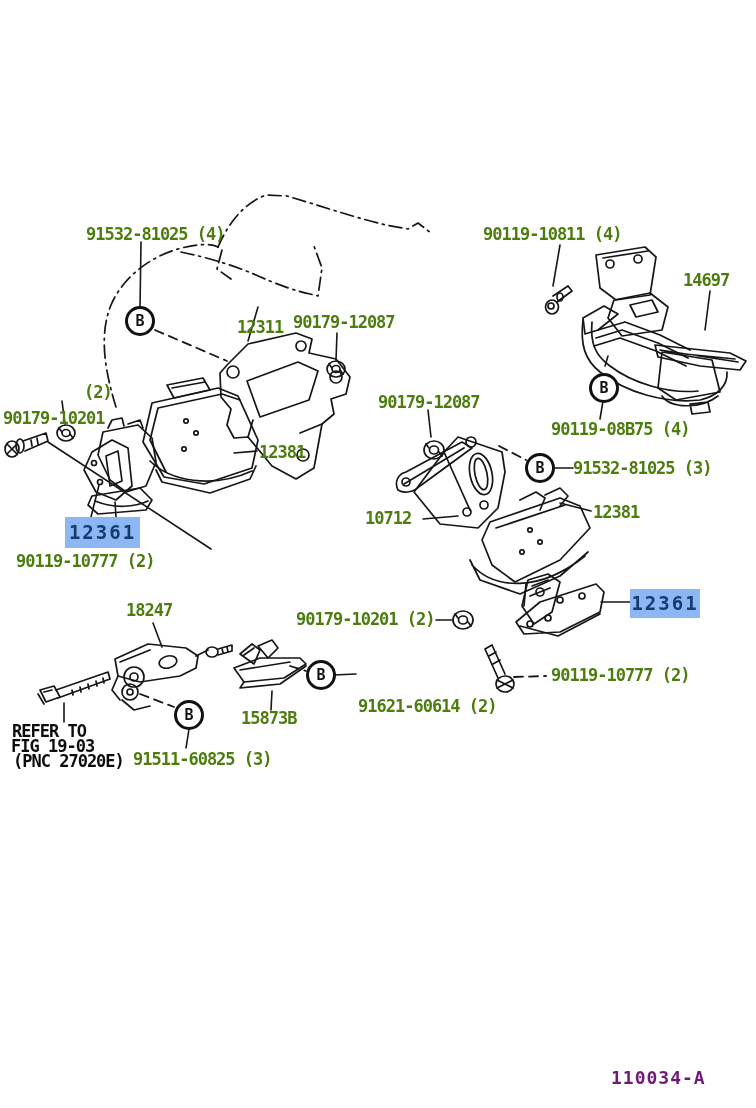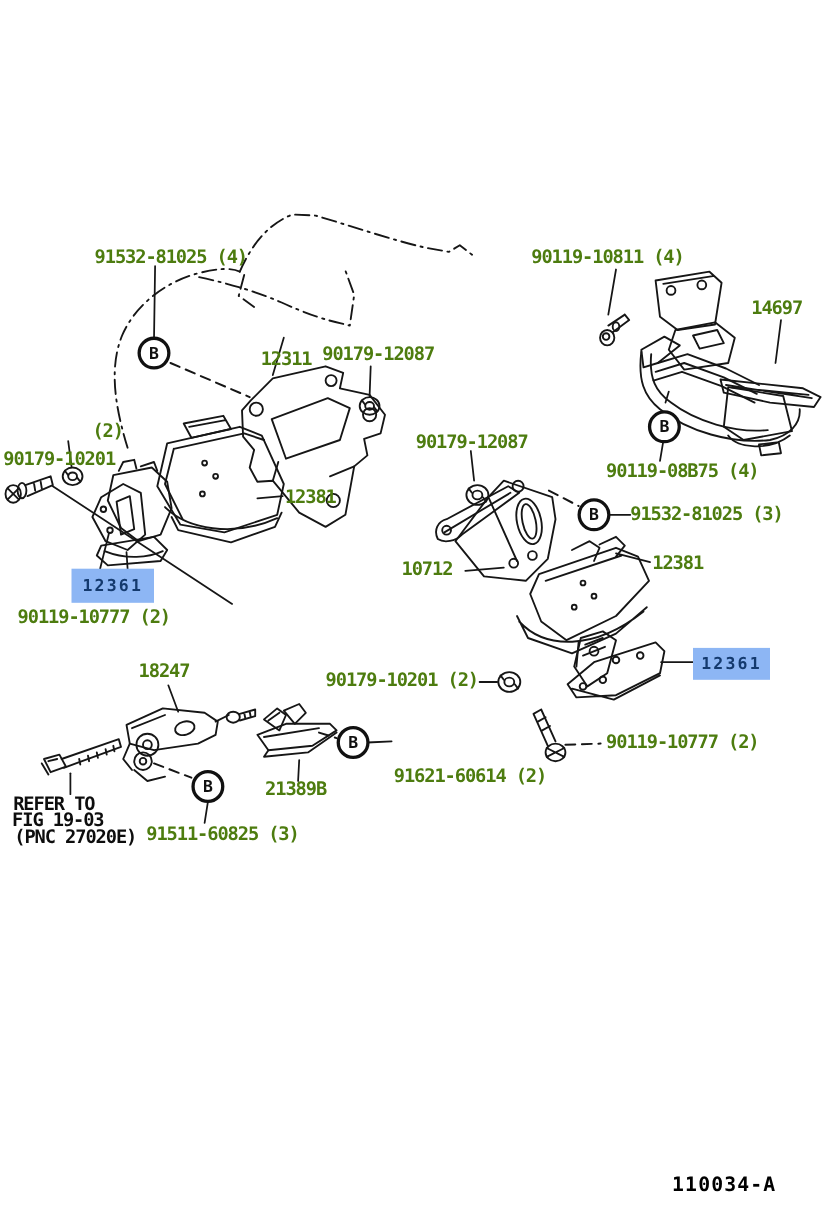--- a/index.html
+++ b/index.html
@@ -18,26 +18,26 @@
     position:absolute;font-weight:bold;font-size:17px;line-height:1;
     letter-spacing:-1px;color:#0d0d0d;white-space:nowrap;
   }
   .callout{
     position:absolute;width:24px;height:24px;border:3px solid #111111;border-radius:50%;
     background:#ffffff;display:flex;align-items:center;justify-content:center;
     font-size:15px;font-weight:bold;color:#111;transform:translate(-50%,-50%);
   }
   .hl{
     position:absolute;background:var(--highlight_bg,#8db6f4);color:var(--highlight_text,#143a6e);
-    font-weight:bold;font-size:15px;letter-spacing:2px;line-height:1;
+    font-weight:bold;font-size:19px;letter-spacing:2px;line-height:1;
     display:flex;align-items:center;justify-content:center;
   }
   .figcode{
     position:absolute;font-weight:bold;font-size:18px;letter-spacing:1px;
-    color:#000000;white-space:nowrap;
+    color:#701a75;white-space:nowrap;
   }
 </style>
 </head>
 <body>
 
 <div class="stage">
 
   <svg class="art" width="756" height="1108" viewBox="0 0 756 1108" stroke="#161616" fill="none" stroke-width="1.7" stroke-linecap="round" stroke-linejoin="round">
 
     <g stroke-dasharray="13 5 2 5">
@@ -252,21 +252,21 @@
   <div class="lbl" style="left:16px;top:553px;">90119-10777 (2)</div>
   <div class="lbl" style="left:126px;top:602px;">18247</div>
   <div class="lbl" style="left:378px;top:394px;">90179-12087</div>
   <div class="lbl" style="left:551px;top:421px;">90119-08B75 (4)</div>
   <div class="lbl" style="left:573px;top:460px;">91532-81025 (3)</div>
   <div class="lbl" style="left:365px;top:510px;">10712</div>
   <div class="lbl" style="left:593px;top:504px;">12381</div>
   <div class="lbl" style="left:296px;top:611px;">90179-10201 (2)</div>
   <div class="lbl" style="left:358px;top:665px;margin-top:33px;">91621-60614 (2)</div>
   <div class="lbl" style="left:551px;top:667px;">90119-10777 (2)</div>
-  <div class="lbl" style="left:241px;top:710px;">21389B</div>
+  <div class="lbl" style="left:241px;top:710px;">15873B</div>
   <div class="lbl" style="left:133px;top:751px;">91511-60825 (3)</div>
 
   <div class="note-line" style="left:12px;top:723px;">REFER TO</div>
   <div class="note-line" style="left:11px;top:738px;">FIG 19-03</div>
   <div class="note-line" style="left:13px;top:753px;text-align:right;">(PNC 27020E)</div>
 
   <div class="hl" style="left:65px;top:517px;width:75px;height:31px;">12361</div>
   <div class="hl" style="left:630px;top:589px;width:70px;height:29px;">12361</div>
 
   <div class="figcode" style="left:611px;top:1067px;">110034-A</div>

